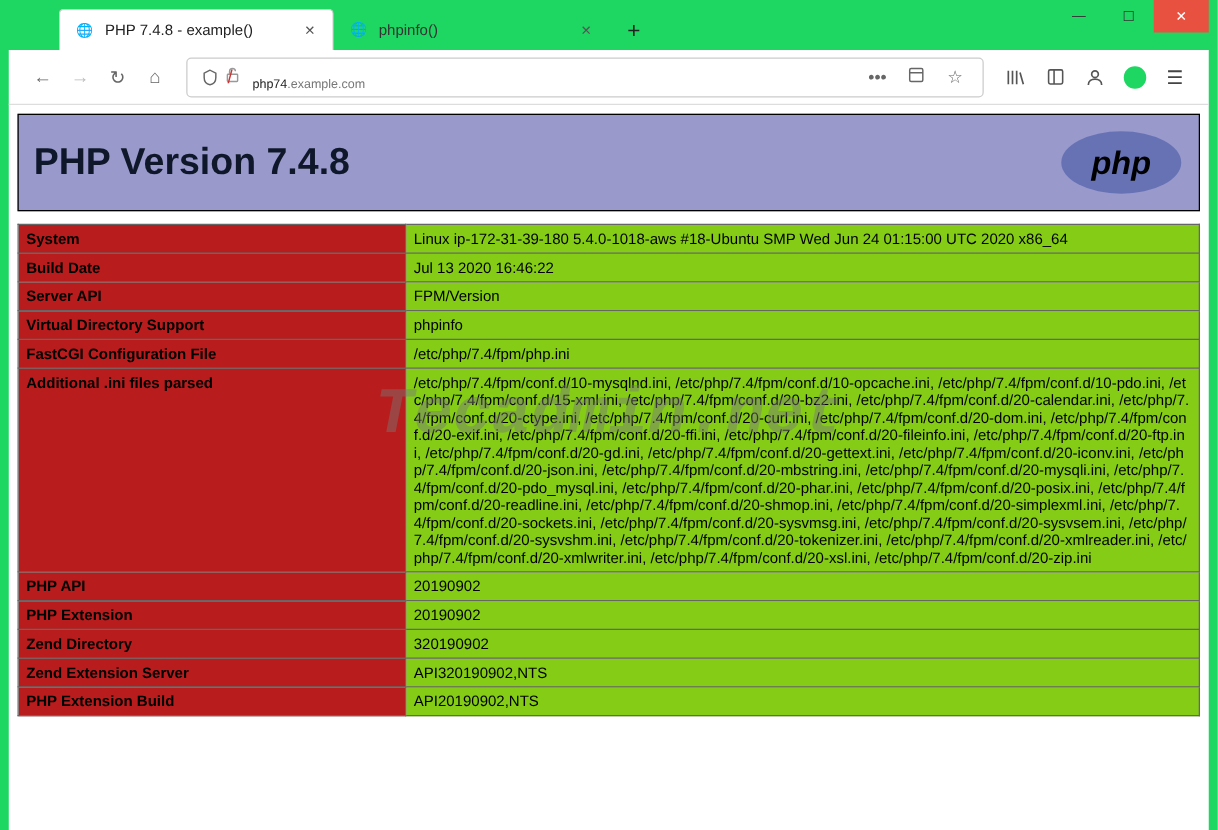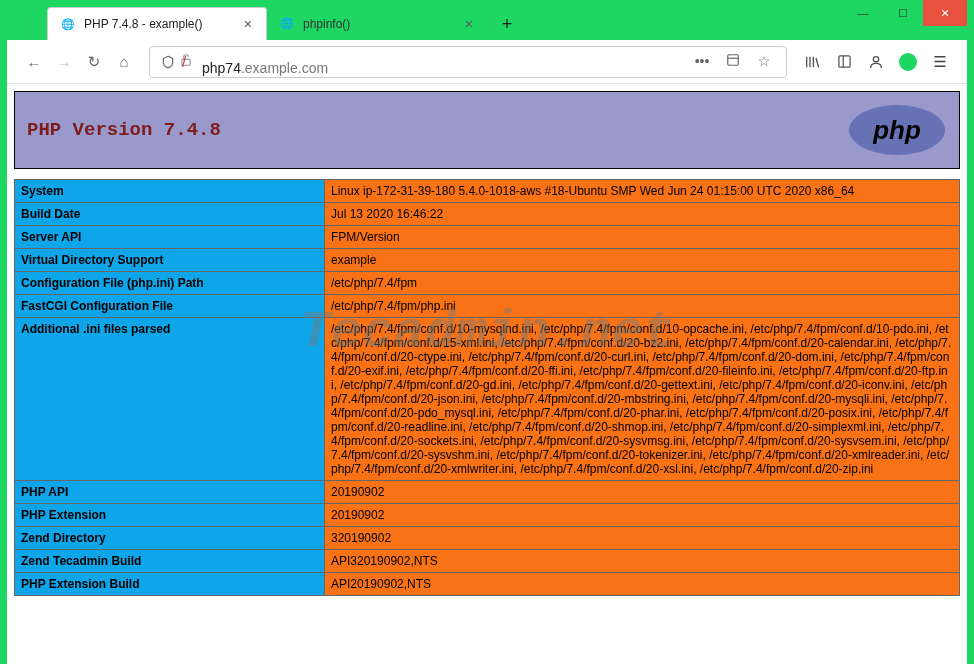--- a/index.html
+++ b/index.html
@@ -13,35 +13,35 @@
 .tab.active { background: #fff; border-radius: 4px 4px 0 0; border: 1px solid #ccc; border-bottom: none; }
 .tab.inactive { color: #333; }
 .tab-favicon { width: 16px; height: 16px; margin-right: 8px; display: flex; align-items: center; justify-content: center; font-size: 11px; color: #666; }
 .tab-close { margin-left: auto; font-size: 14px; color: #555; padding: 0 4px; }
 .new-tab-btn { width: 32px; height: 32px; display: flex; align-items: center; justify-content: center; font-size: 18px; color: #222; margin-left: 4px; }
 .toolbar { background: #fff; height: 44px; display: flex; align-items: center; padding: 0 12px; border-bottom: 1px solid #ddd; }
 .nav-btn { width: 30px; height: 30px; display: flex; align-items: center; justify-content: center; color: #666; font-size: 15px; }
 .nav-btn.disabled { color: #bbb; }
 .url-bar { flex: 1; height: 32px; border: 1px solid #ccc; border-radius: 4px; margin: 0 10px; display: flex; align-items: center; padding: 0 8px; background: #fff; }
 .url-icon { width: 20px; display: flex; justify-content: center; color: #666; font-size: 13px; }
-.url-text { flex: 1; font-size: 14px; color: #777; padding-left: 4px; margin-top: 12px; }
+.url-text { flex: 1; font-size: 10px; color: #777; padding-left: 4px; margin-top: 12px; }
 .url-text .domain { color: #222; }
 .url-actions { display: flex; gap: 3px; color: #666; }
 .url-actions span { width: 28px; text-align: center; font-size: 14px; }
 .tb-right { display: flex; gap: 2px; }
 .tb-right .tb-btn { width: 30px; height: 30px; display: flex; align-items: center; justify-content: center; color: #444; font-size: 15px; }
 .tb-right .green-circle { width: 18px; height: 18px; border-radius: 50%; background: #1ed762; }
 .content { background: #fff; height: 580px; overflow: auto; padding: 7px; }
 .php-header { background: #9999cc; border: 1px solid #000; padding: 12px; display: flex; align-items: center; justify-content: space-between; margin-bottom: 10px; }
-.php-header h1 { font-size: 19px; font-weight: bold; color: #7f1d1d; font-family: Liberation Mono, monospace; }
+.php-header h1 { font-size: 30px; font-weight: bold; color: #0f172a; }
 .php-logo { width: 100px; height: 52px; }
 .info-table { width: 100%; border-collapse: collapse; }
 .info-table td { border: 1px solid #666; padding: 4px 6px; font-size: 12px; vertical-align: top; }
-.info-table td.key { background: #0ea5e9; font-weight: bold; width: 310px; color: #000; }
-.info-table td.val { background: #f97316; color: #000; word-break: break-all; }
+.info-table td.key { background: #b91c1c; font-weight: bold; width: 310px; color: #000; }
+.info-table td.val { background: #84cc16; color: #000; word-break: break-all; }
 .watermark { position: absolute; top: 50%; left: 50%; transform: translate(-50%, -50%); font-size: 52px; color: rgba(120, 120, 120, 0.45); font-family: Liberation Mono, monospace; pointer-events: none; z-index: 100; font-style: italic; font-weight: bold; }
 </style>
 </head>
 <body>
 
 <div class="window-frame">
   <div class="window-controls">
     <div class="win-btn">—</div>
     <div class="win-btn">☐</div>
     <div class="win-btn close">✕</div>
@@ -136,25 +136,21 @@
           <tr>
             <td class="key">Build Date</td>
             <td class="val">Jul 13 2020 16:46:22</td>
           </tr>
           <tr>
             <td class="key">Server API</td>
             <td class="val">FPM/Version</td>
           </tr>
           <tr>
             <td class="key">Virtual Directory Support</td>
-            <td class="val">example</td>
-          </tr>
-          <tr>
-            <td class="key">Configuration File (php.ini) Path</td>
-            <td class="val">/etc/php/7.4/fpm</td>
+            <td class="val">phpinfo</td>
           </tr>
           <tr>
             <td class="key">FastCGI Configuration File</td>
             <td class="val">/etc/php/7.4/fpm/php.ini</td>
           </tr>
           <tr>
             <td class="key">Additional .ini files parsed</td>
             <td class="val">/etc/php/7.4/fpm/conf.d/10-mysqlnd.ini, /etc/php/7.4/fpm/conf.d/10-opcache.ini, /etc/php/7.4/fpm/conf.d/10-pdo.ini, /etc/php/7.4/fpm/conf.d/15-xml.ini, /etc/php/7.4/fpm/conf.d/20-bz2.ini, /etc/php/7.4/fpm/conf.d/20-calendar.ini, /etc/php/7.4/fpm/conf.d/20-ctype.ini, /etc/php/7.4/fpm/conf.d/20-curl.ini, /etc/php/7.4/fpm/conf.d/20-dom.ini, /etc/php/7.4/fpm/conf.d/20-exif.ini, /etc/php/7.4/fpm/conf.d/20-ffi.ini, /etc/php/7.4/fpm/conf.d/20-fileinfo.ini, /etc/php/7.4/fpm/conf.d/20-ftp.ini, /etc/php/7.4/fpm/conf.d/20-gd.ini, /etc/php/7.4/fpm/conf.d/20-gettext.ini, /etc/php/7.4/fpm/conf.d/20-iconv.ini, /etc/php/7.4/fpm/conf.d/20-json.ini, /etc/php/7.4/fpm/conf.d/20-mbstring.ini, /etc/php/7.4/fpm/conf.d/20-mysqli.ini, /etc/php/7.4/fpm/conf.d/20-pdo_mysql.ini, /etc/php/7.4/fpm/conf.d/20-phar.ini, /etc/php/7.4/fpm/conf.d/20-posix.ini, /etc/php/7.4/fpm/conf.d/20-readline.ini, /etc/php/7.4/fpm/conf.d/20-shmop.ini, /etc/php/7.4/fpm/conf.d/20-simplexml.ini, /etc/php/7.4/fpm/conf.d/20-sockets.ini, /etc/php/7.4/fpm/conf.d/20-sysvmsg.ini, /etc/php/7.4/fpm/conf.d/20-sysvsem.ini, /etc/php/7.4/fpm/conf.d/20-sysvshm.ini, /etc/php/7.4/fpm/conf.d/20-tokenizer.ini, /etc/php/7.4/fpm/conf.d/20-xmlreader.ini, /etc/php/7.4/fpm/conf.d/20-xmlwriter.ini, /etc/php/7.4/fpm/conf.d/20-xsl.ini, /etc/php/7.4/fpm/conf.d/20-zip.ini</td>
           </tr>
           <tr>
@@ -163,21 +159,21 @@
           </tr>
           <tr>
             <td class="key">PHP Extension</td>
             <td class="val">20190902</td>
           </tr>
           <tr>
             <td class="key">Zend Directory</td>
             <td class="val">320190902</td>
           </tr>
           <tr>
-            <td class="key">Zend Tecadmin Build</td>
+            <td class="key">Zend Extension Server</td>
             <td class="val">API320190902,NTS</td>
           </tr>
           <tr>
             <td class="key">PHP Extension Build</td>
             <td class="val">API20190902,NTS</td>
           </tr>
         </tbody>
     </table>
   </div>
 

